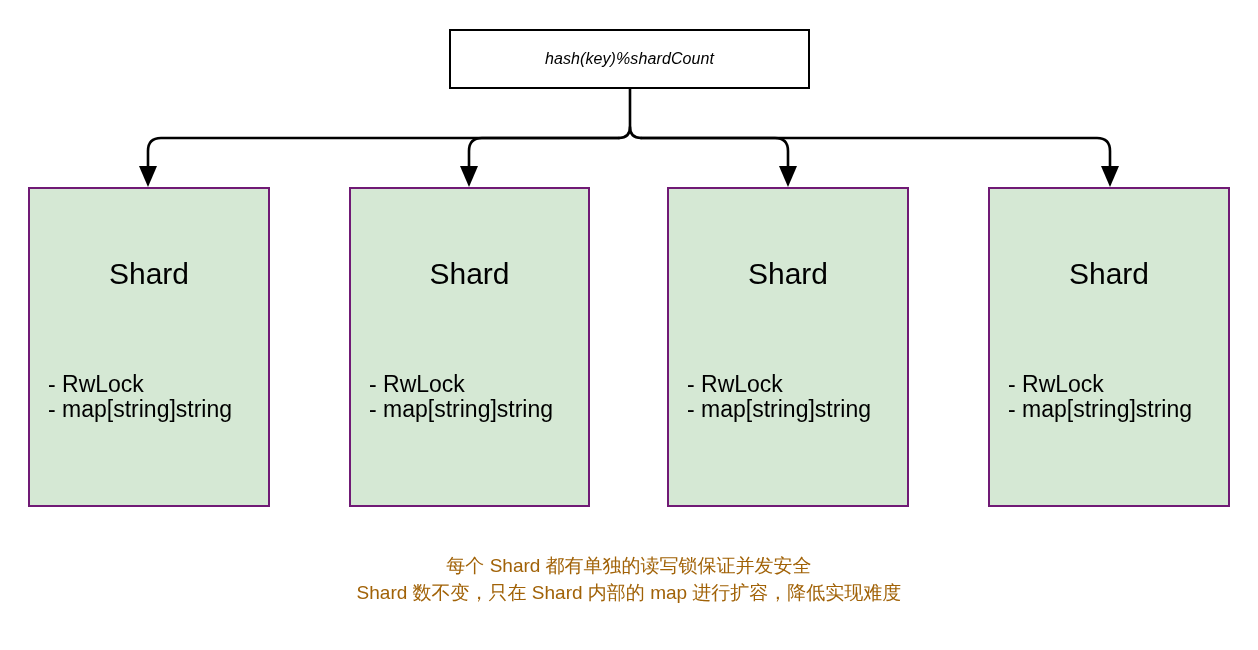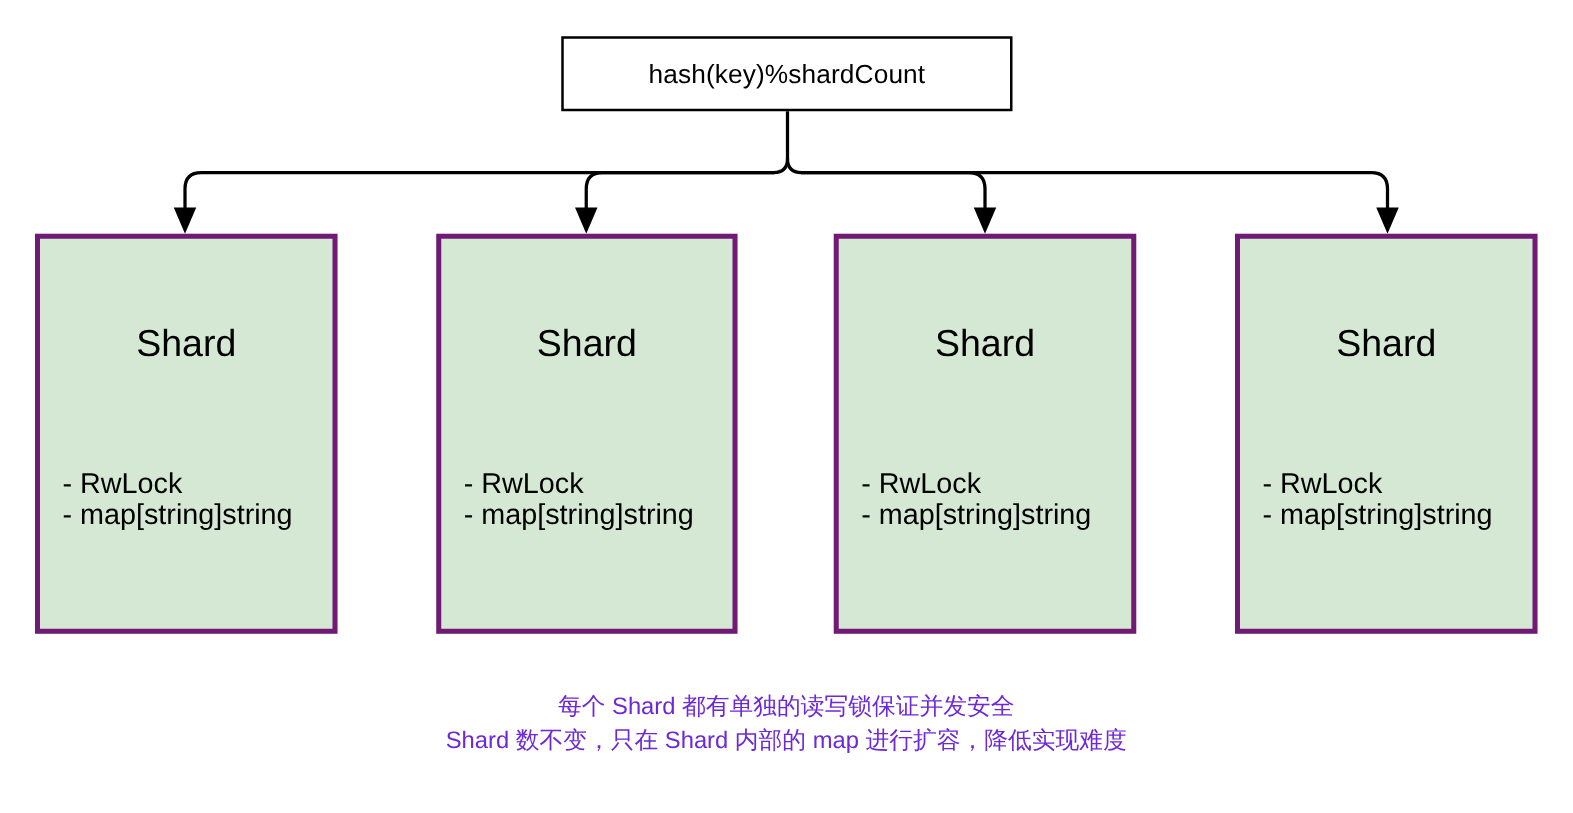--- a/index.html
+++ b/index.html
@@ -41,34 +41,35 @@
     top: 29px;
     width: 361px;
     height: 60px;
     background: #ffffff;
     border: 2px solid #000000;
     display: flex;
     align-items: center;
     justify-content: center;
   }
   .hash-box-label {
-    font-size: 21px;
+    font-size: 16px;
     line-height: 1;
     color: #000000;
     white-space: nowrap;
     letter-spacing: 0.1px;
+    font-style: italic;
   }
 
   
   .shard-box {
     position: absolute;
     top: 187px;
     height: 320px;
     background: #d5e8d4;
-    border: 4px solid #701a75;
+    border: 2px solid #701a75;
   }
   .shard-box.s0 { left: 28px;  width: 242px; }
   .shard-box.s1 { left: 349px; width: 241px; }
   .shard-box.s2 { left: 667px; width: 242px; }
   .shard-box.s3 { left: 988px; width: 242px; }
 
   .shard-title {
     position: absolute;
     left: 0;
     right: 0;
@@ -92,21 +93,21 @@
 
   
   .caption {
     position: absolute;
     left: 0;
     right: 0;
     top: 552px;
     text-align: center;
     font-size: 19px;
     line-height: 27px;
-    color: #6d28d9;
+    color: #a16207;
   }
   .caption-line { display: block; }
 </style>
 </head>
 <body>
 
 <div id="diagram-canvas">
 
   <svg class="connector-layer" viewBox="0 0 1258 650" width="1258" height="650" aria-hidden="true">
     <g fill="none" stroke="#000000" stroke-width="2.6" stroke-linecap="round" stroke-linejoin="round">

